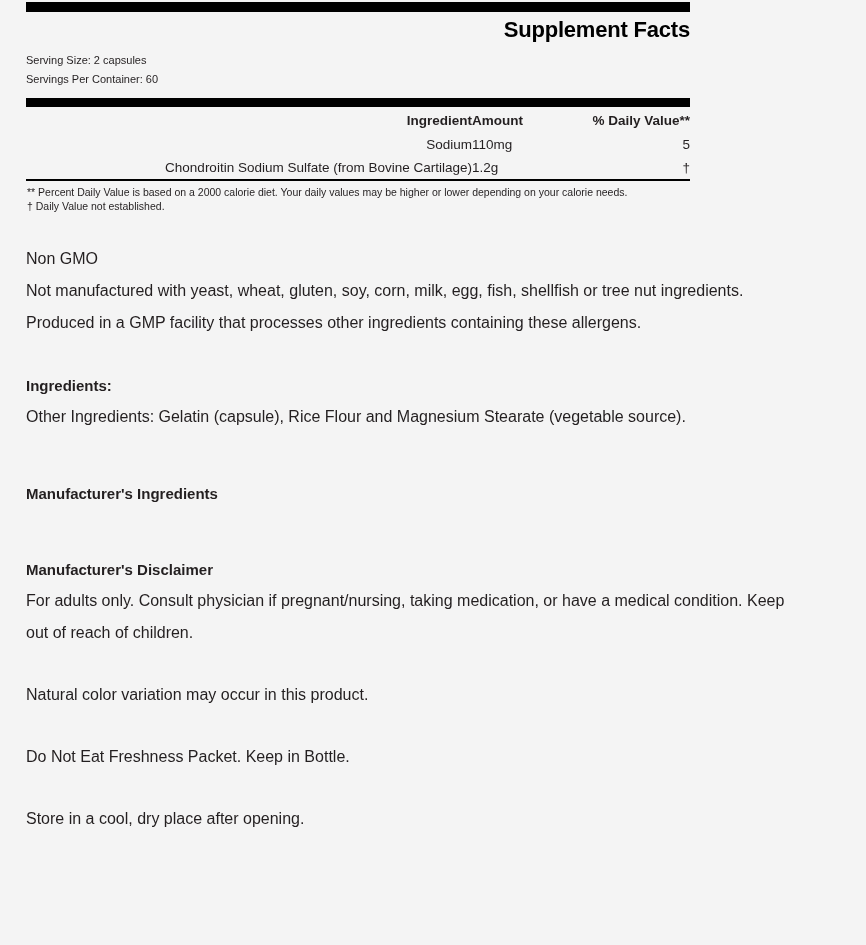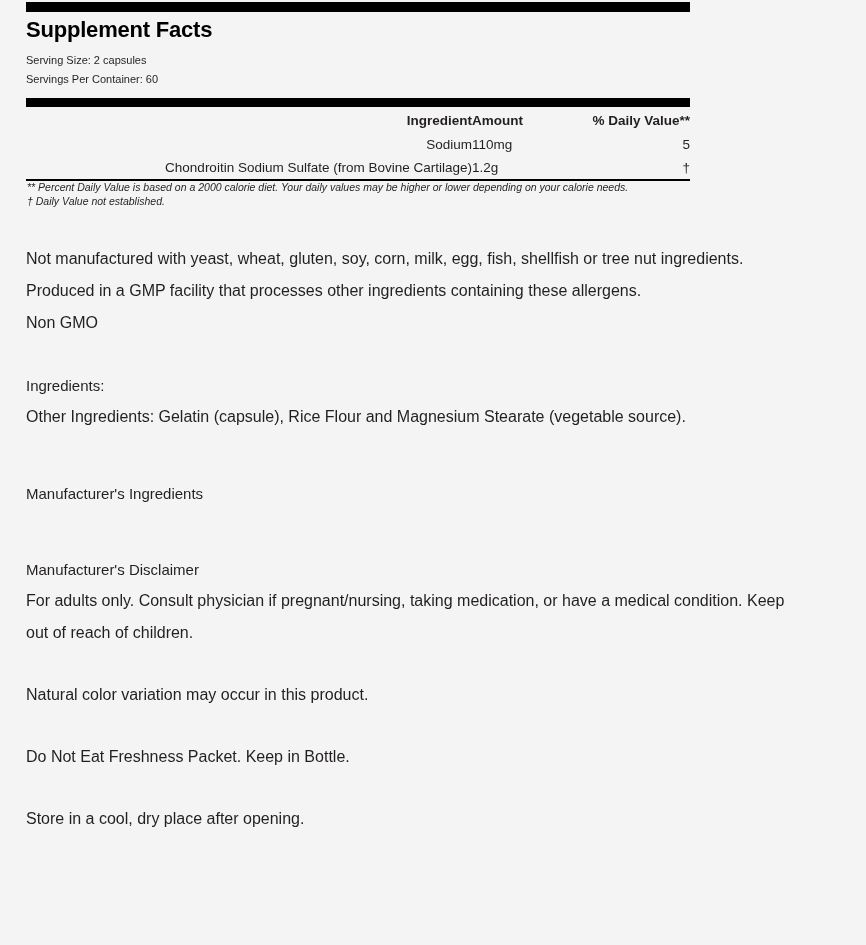--- a/index.html
+++ b/index.html
@@ -38,21 +38,21 @@
   .rule-mid {
     height: 9px;
     background: #000;
   }
   .rule-thin {
     height: 2px;
     background: #000;
   }
 
   .panel-title {
-    text-align: left;
+    text-align: right;
     font-size: 22px;
     font-weight: bold;
     letter-spacing: -0.2px;
     color: #000;
     margin: 6px 0 9px 0;
     line-height: 1.1;
   }
 
   .serving-block {
     font-size: 11px;
@@ -79,22 +79,22 @@
     padding-bottom: 5px;
   }
   .col-ing   { width: 446px; text-align: right;  padding-left: 4px; }
   .col-amt   { width: 110px; text-align: left;  }
   .col-dv    { width: 108px; text-align: right; }
 
   .footnotes {
     font-size: 10.5px;
     line-height: 13.5px;
     color: #231f20;
+    padding-top: 5px;
     padding-left: 1px;
-    font-style: italic;
   }
 
   
   .body-area {
     position: absolute;
     left: 26px;
     top: 243px;
     width: 790px;
   }
 
@@ -102,21 +102,21 @@
     font-size: 16px;
     line-height: 32px;
     color: #231f20;
     font-weight: normal;
     margin: 0;
   }
 
   .section-head {
     font-size: 15px;
     line-height: 30px;
-    font-weight: normal;
+    font-weight: bold;
     color: #231f20;
     margin: 0;
   }
 
   .gap-lg { height: 32px; }
   .gap-md { height: 30px; }
   .gap-sm { height: 14px; }
 
   .w-allergen { width: 740px; }
   .w-disclaim { width: 760px; }
@@ -162,23 +162,23 @@
     <div class="rule-thin"></div>
 
     <div class="footnotes">
       <div>** Percent Daily Value is based on a 2000 calorie diet. Your daily values may be higher or lower depending on your calorie needs.</div>
       <div>† Daily Value not established.</div>
     </div>
   </div>
 
   <div class="body-area">
 
+    <p class="para">Non GMO</p>
+
     <p class="para w-allergen">Not manufactured with yeast, wheat, gluten, soy, corn, milk, egg, fish, shellfish or tree nut ingredients. Produced in a GMP facility that processes other ingredients containing these allergens.</p>
-
-    <p class="para">Non GMO</p>
 
     <div class="gap-lg"></div>
 
     <p class="section-head">Ingredients:</p>
 
     <p class="para">Other Ingredients: Gelatin (capsule), Rice Flour and Magnesium Stearate (vegetable source).</p>
 
     <div class="gap-lg"></div>
     <div class="gap-sm"></div>
 

